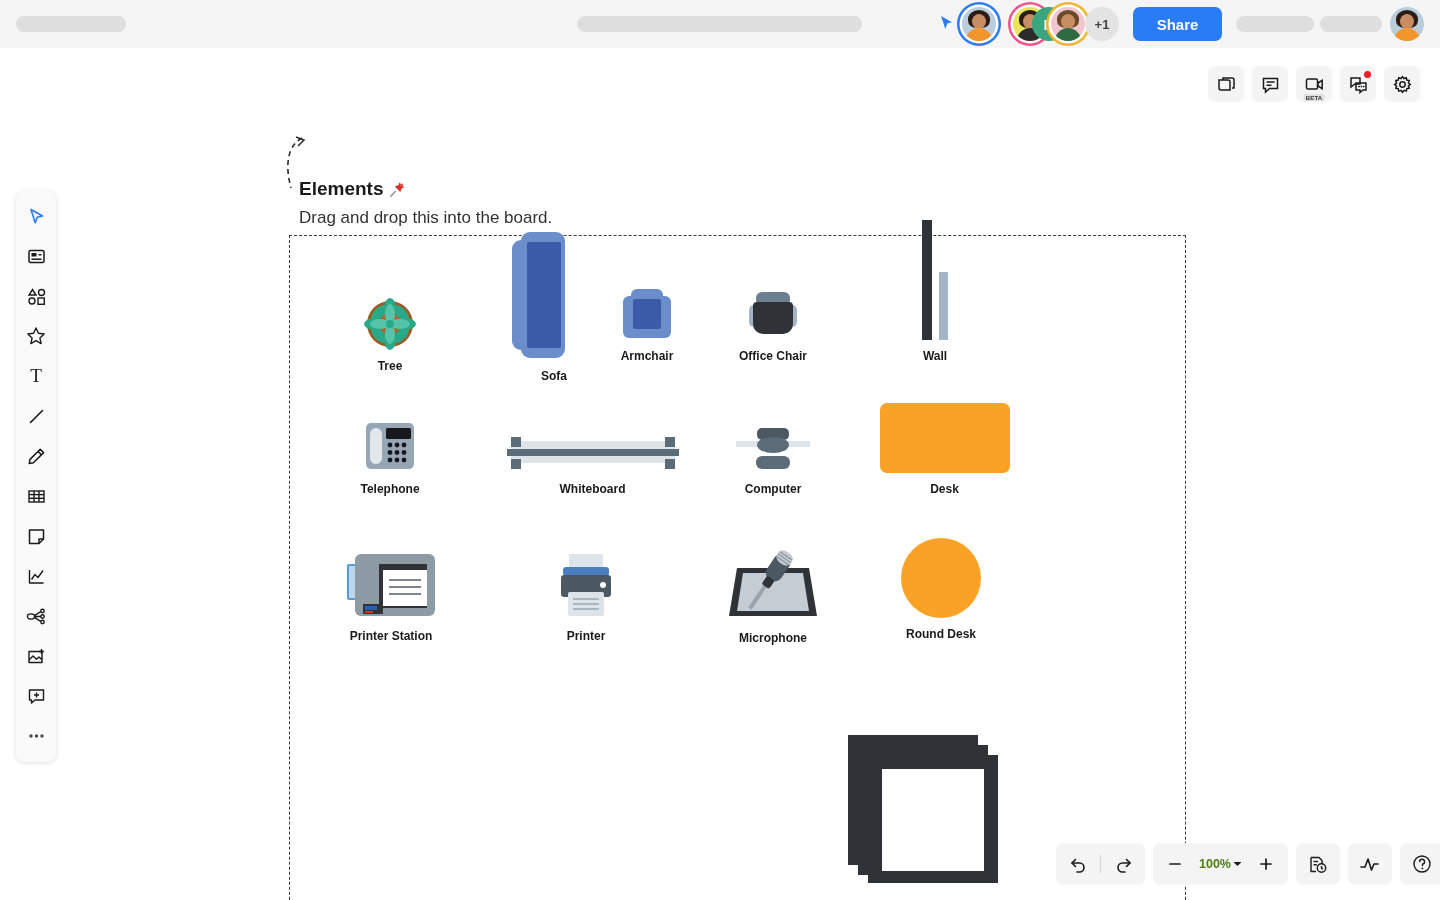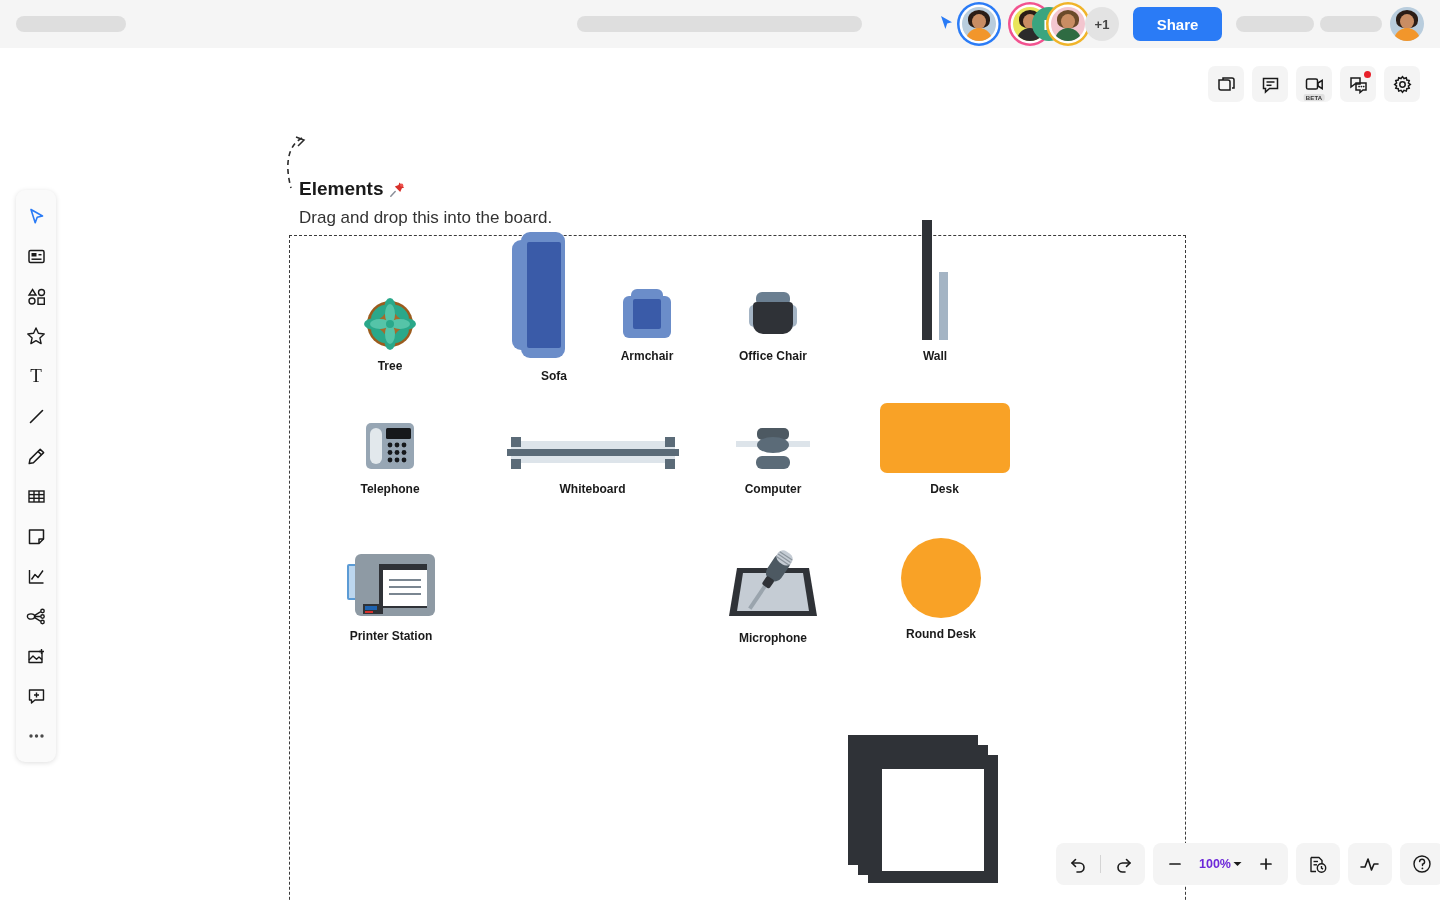--- a/index.html
+++ b/index.html
@@ -110,21 +110,21 @@
   .el-label { font-size: 12px; font-weight: 700; color: #1a1a1a; margin-top: 9px; white-space: nowrap; }
 
   
   .bot-bar { position: absolute; left: 1056px; top: 843px; display: flex; gap: 8px; align-items: center; }
   .bb-group {
     background: #f4f4f4; border-radius: 8px; height: 42px;
     display: flex; align-items: center;
   }
   .bb-btn { width: 44px; height: 42px; display: flex; align-items: center; justify-content: center; cursor: pointer; }
   .bb-div { width: 1px; height: 18px; background: #d4d4d4; }
-  .zoom-val { font-size: 12.5px; font-weight: 700; color: #6d28d9; display: flex; align-items: center; gap: 2px; cursor: pointer; padding: 0 2px; }
+  .zoom-val { font-size: 12.5px; font-weight: 700; color: #4d7c0f; display: flex; align-items: center; gap: 2px; cursor: pointer; padding: 0 2px; }
 </style>
 </head>
 <body>
 
 <div id="app">
 
   <div class="topbar">
     <div class="pill pill-left"></div>
     <div class="pill pill-center"></div>
 
@@ -335,20 +335,37 @@
           <g stroke="#7a8691" stroke-width="2">
             <line x1="46" y1="28" x2="78" y2="28"></line>
             <line x1="46" y1="35" x2="78" y2="35"></line>
             <line x1="46" y1="42" x2="78" y2="42"></line>
           </g>
         </svg>
       </div>
       <div class="el-label">Printer Station</div>
     </div>
 
+    <div class="el" style="left:547px; top:497px; width:78px;">
+      <div class="el-art" style="height:75px;">
+        <svg width="62" height="66" viewBox="0 0 62 66">
+          <rect x="14" y="0" width="34" height="16" fill="#dde4ea"></rect>
+          <rect x="8" y="13" width="46" height="9" rx="3" fill="#4a7fc1"></rect>
+          <rect x="6" y="21" width="50" height="22" rx="3" fill="#4d5962"></rect>
+          <circle cx="48" cy="31" r="3" fill="#ffffff"></circle>
+          <rect x="13" y="38" width="36" height="24" rx="2" fill="#dde4ea"></rect>
+          <g stroke="#9fafbb" stroke-width="1.7">
+            <line x1="18" y1="45" x2="44" y2="45"></line>
+            <line x1="18" y1="50" x2="44" y2="50"></line>
+            <line x1="18" y1="55" x2="44" y2="55"></line>
+          </g>
+        </svg>
+      </div>
+      <div class="el-label">Printer</div>
+    </div>
 
     <div class="el" style="left:724px; top:492px; width:98px;">
       <div class="el-art" style="height:82px;">
         <svg width="92" height="76" viewBox="0 0 92 76">
           <path d="M10 22 h72 l8 48 h-88 z" fill="#2f3237" transform="translate(0,0)"></path>
           <path d="M16 27 h60 l6 38 h-72 z" fill="#c5ccd4"></path>
           <g transform="rotate(34 46 30)">
             <rect x="43" y="30" width="4" height="40" fill="#9aa4ad"></rect>
             <rect x="37" y="5" width="17" height="30" rx="8" fill="#4d5962"></rect>
             <rect x="37" y="2" width="17" height="13" rx="6.5" fill="#c5ccd4"></rect>

